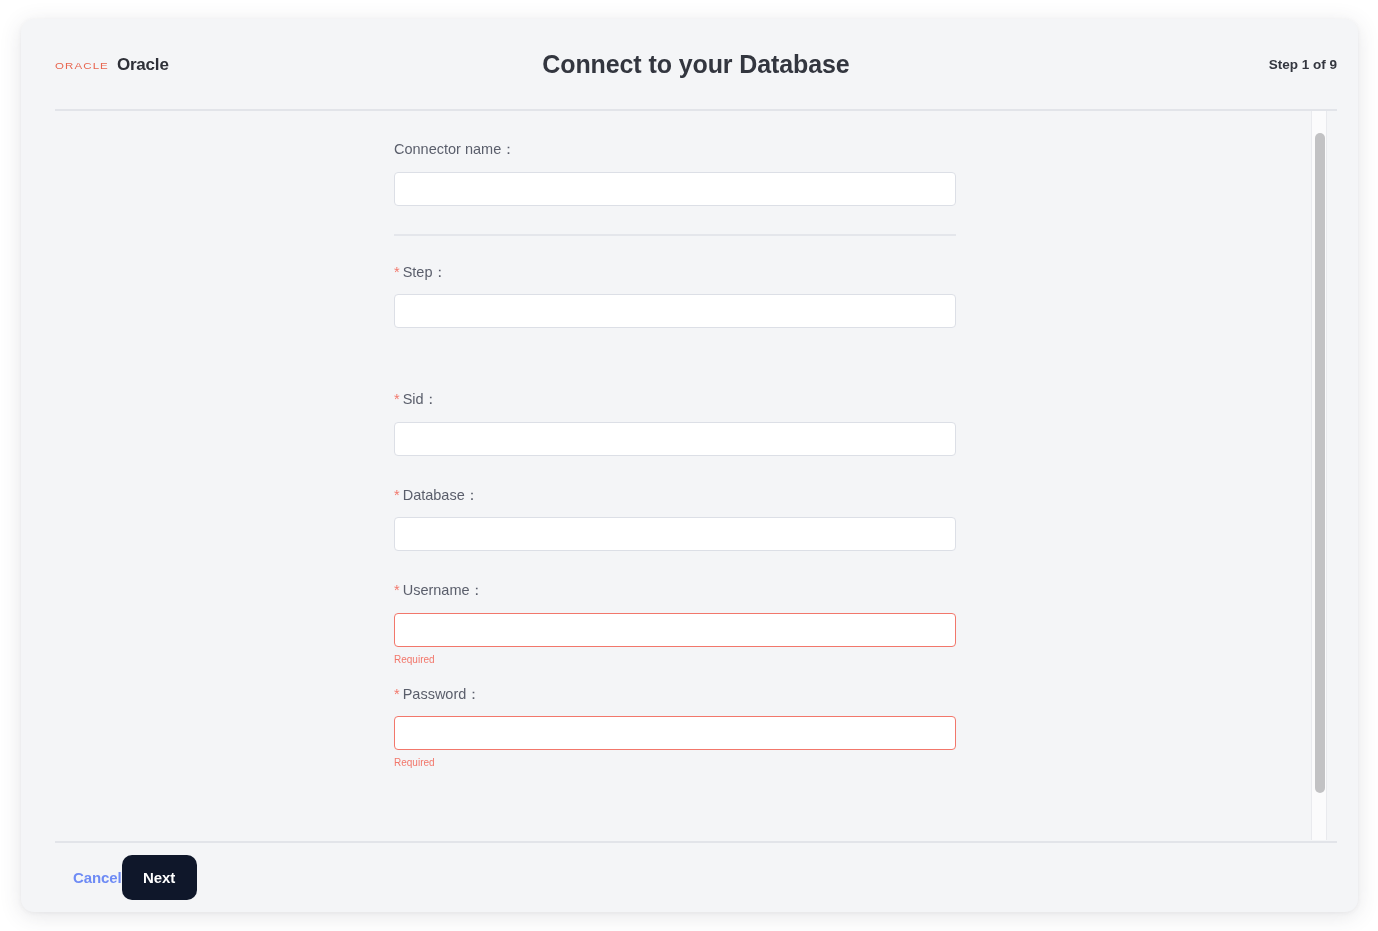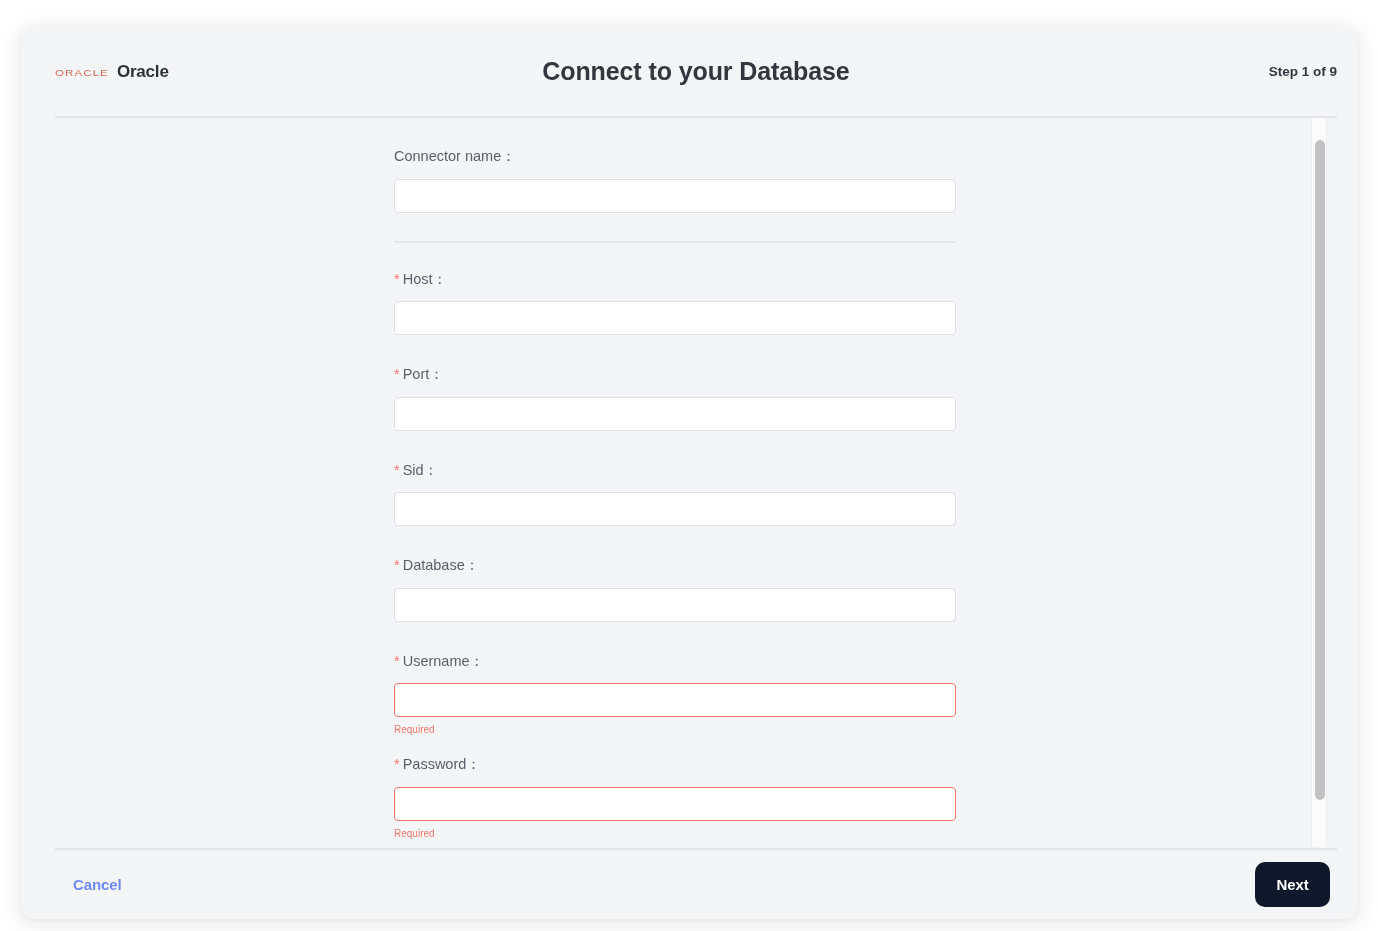--- a/index.html
+++ b/index.html
@@ -11,21 +11,20 @@
     background: #ffffff;
     font-family: "Liberation Sans", sans-serif;
     overflow: hidden;
   }
 
   #stage {
     position: relative;
     width: 1378px;
     height: 687px;
     background: #ffffff;
-    margin-top: 7px;
   }
 
   
   .wizard-card {
     position: absolute;
     left: 21px;
     top: 19px;
     width: 1337px;
     height: 893px;
     background: #f4f5f7;
@@ -212,21 +211,21 @@
     background: #e2e4e9;
   }
   .card-footer {
     position: absolute;
     left: 0;
     top: 824px;
     width: 1337px;
     height: 69px;
     display: flex;
     align-items: center;
-    justify-content: space-between;
+    justify-content: flex-start;
     padding: 0 28px 0 52px;
   }
   .cancel-button {
     background: none;
     border: none;
     padding: 0;
     font-family: "Liberation Sans", sans-serif;
     font-size: 15px;
     font-weight: bold;
     color: #6e8bf5;
@@ -278,33 +277,27 @@
             <div class="field-label">
               <span>Connector name：</span>
             </div>
             <input class="text-input" type="text" value="" style="">
           </div>
 
           <div class="form-separator"></div>
 
           <div class="field-group">
             <div class="field-label">
-              <span class="req-star">*</span><span>Host：</span>
+              <span class="req-star">*</span><span>Step：</span>
             </div>
             <input class="text-input" type="text" value="" style="">
           </div>
 
           <div class="spacer-32"></div>
 
-          <div class="field-group">
-            <div class="field-label">
-              <span class="req-star">*</span><span>Port：</span>
-            </div>
-            <input class="text-input" type="text" value="" style="">
-          </div>
 
           <div class="spacer-32"></div>
 
           <div class="field-group">
             <div class="field-label">
               <span class="req-star">*</span><span>Sid：</span>
             </div>
             <input class="text-input" type="text" value="" style="">
           </div>
 

